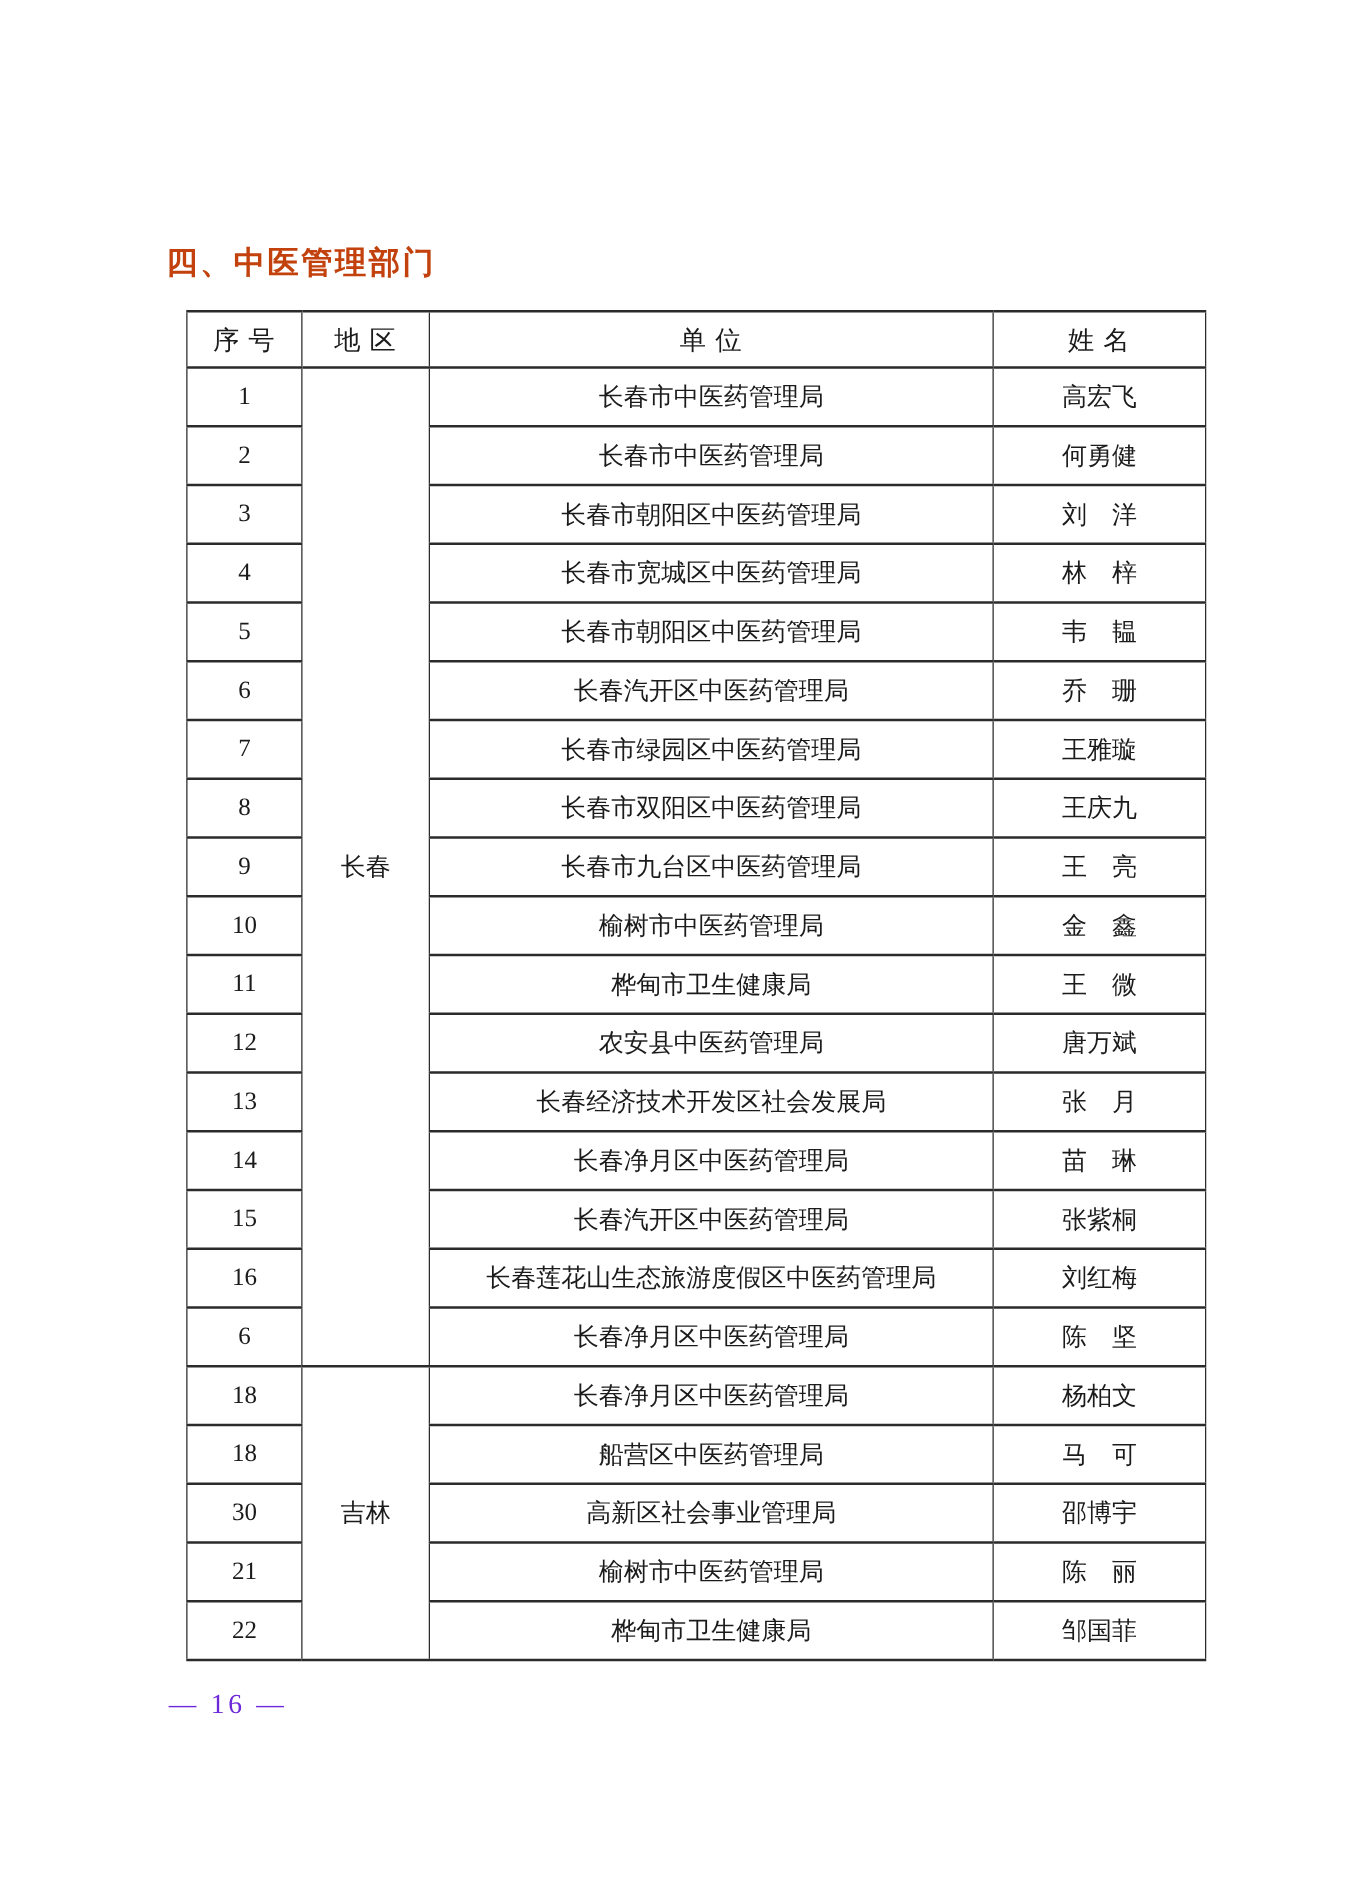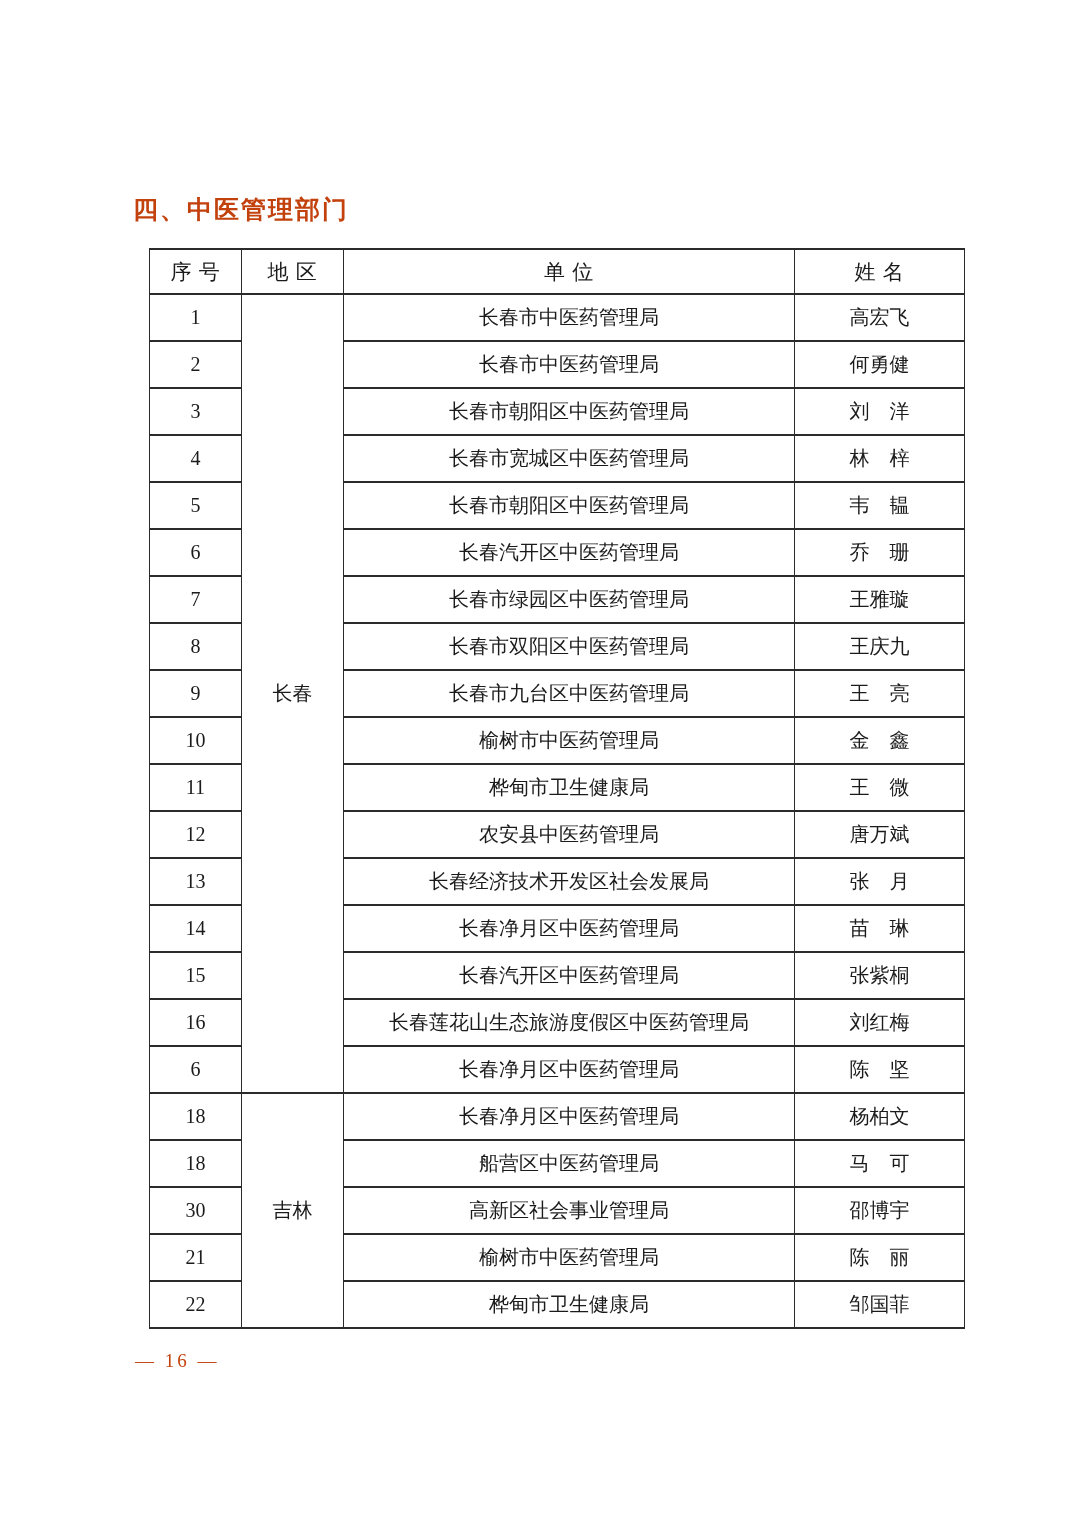--- a/index.html
+++ b/index.html
@@ -45,23 +45,23 @@
     white-space: nowrap;
   }
   .dept-table thead tr { height: 45px; }
   .dept-table tbody tr { height: 47px; }
   .dept-table th { font-size: 21px; letter-spacing: 1px; }
   td.serial-cell { font-family: "Liberation Serif", "DejaVu Serif", serif; }
   .page-number {
     position: absolute;
     left: 135px;
     top: 1350px;
-    font-size: 19px;
+    font-size: 22px;
     letter-spacing: 3px;
-    color: #c2410c;
+    color: #6d28d9;
   }
 </style>
 </head>
 <body>
 
 <div class="page">
 
   <h1 class="section-title">四、中医管理部门</h1>
 
   <table class="dept-table">

